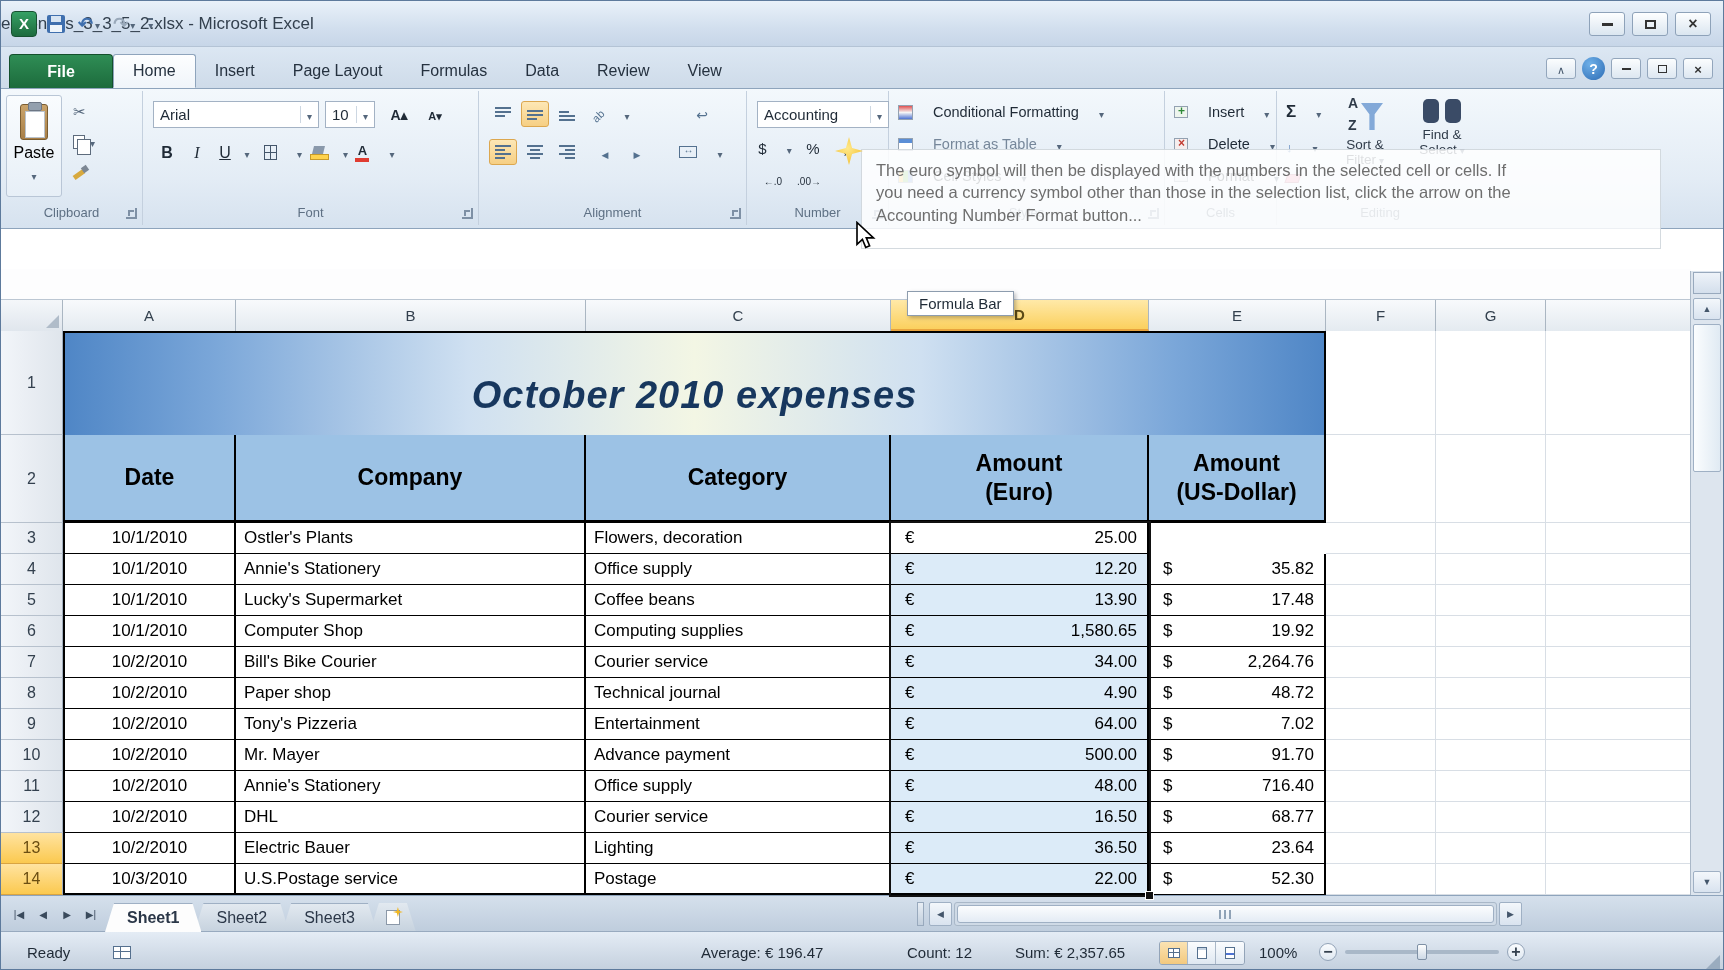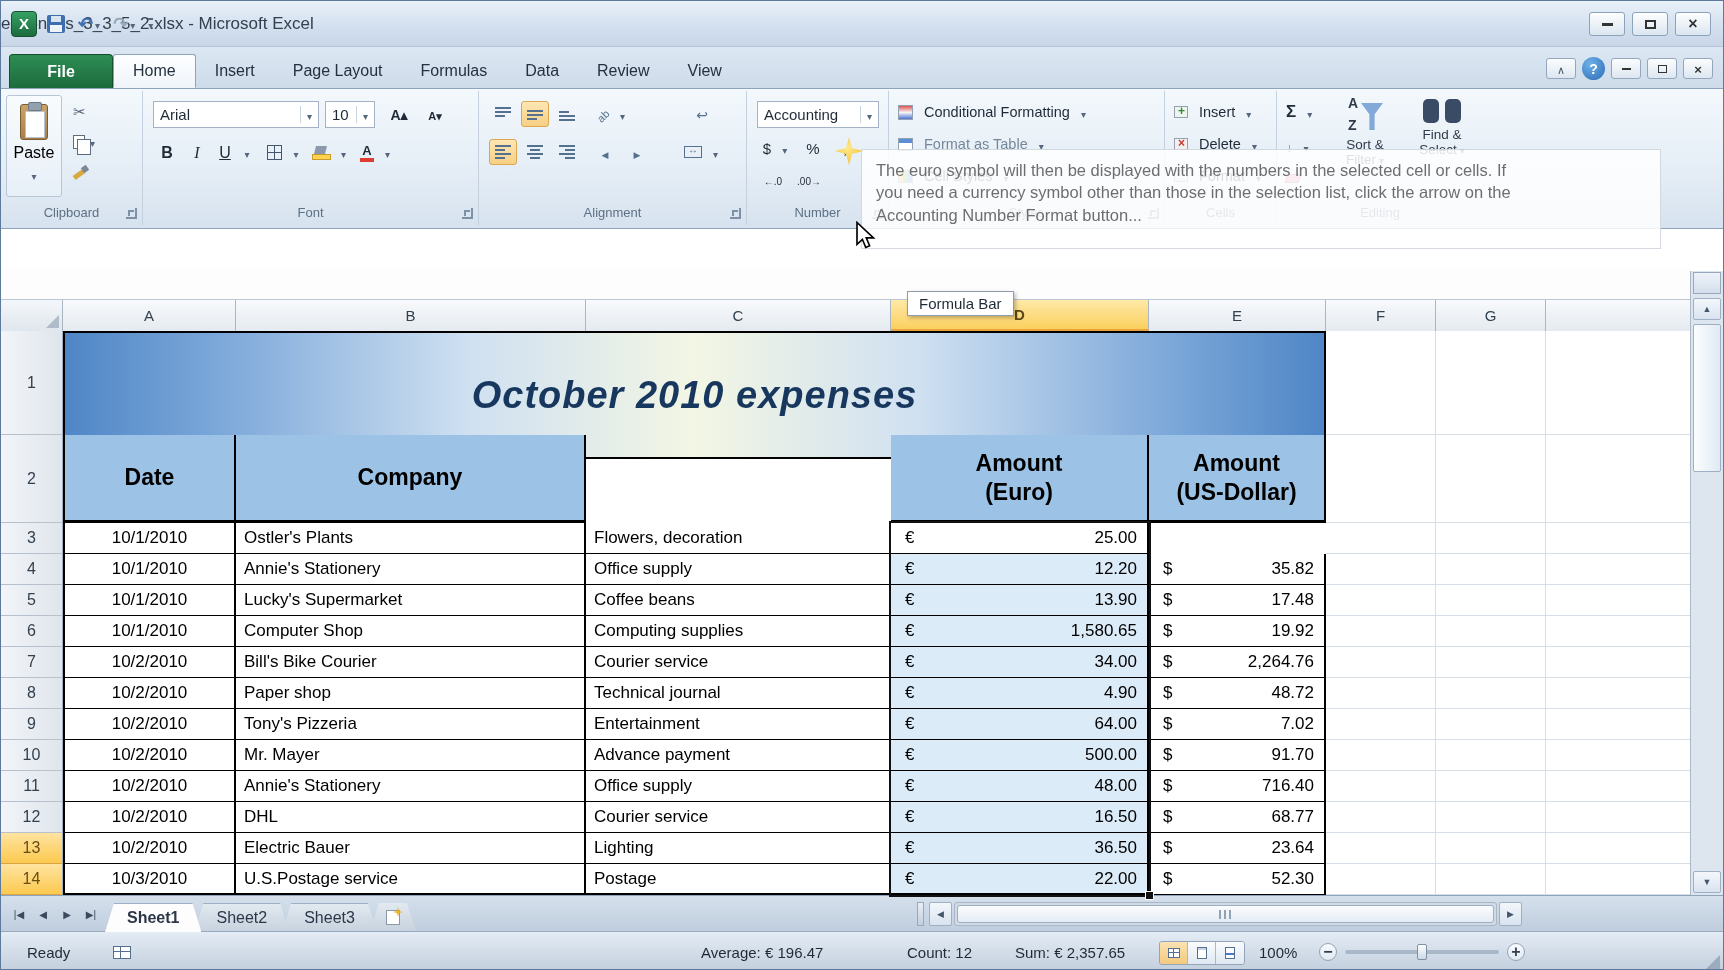--- a/index.html
+++ b/index.html
@@ -40,21 +40,21 @@
   .sh-minbar2{width:9px;height:2px;background:#333}
   .sh-box2{width:9px;height:8px;border:1.5px solid #333}
   .g-x2::after{content:"×";font-size:13px;color:#333;font-weight:bold}
 
   
   .ribbon{position:absolute;left:0;top:88px;width:100%;height:140px;background:linear-gradient(#f3f8fc,#e3ecf5 65%,#d6e2ef);border-bottom:1px solid #8ea4bc}
   .rgroup{position:absolute;top:2px;height:134px;border-right:1px solid #c4d0de}
   .glabel{position:absolute;bottom:5px;left:0;right:0;text-align:center;font-size:13px;color:#5e7084}
   .launcher{position:absolute;right:5px;bottom:6px;width:11px;height:11px;border-right:2px solid #7e90a5;border-bottom:2px solid #7e90a5}
   .launcher::after{content:"";position:absolute;left:2px;top:2px;width:4px;height:4px;border-left:2px solid #7e90a5;border-top:2px solid #7e90a5}
-  .rbtn{position:absolute;display:flex;align-items:center;justify-content:center;gap:11px;border:1px solid transparent;border-radius:3px;color:#1f2a36;font-size:15px}
+  .rbtn{position:absolute;display:flex;align-items:center;justify-content:center;gap:20px;border:1px solid transparent;border-radius:3px;color:#1f2a36;font-size:15px}
   .rbtn.on{background:linear-gradient(#fde7b5,#f6cf84);border-color:#dca74f}
   .combo{position:absolute;background:#fff;border:1px solid #a3b2c4;display:flex;align-items:center;padding:0 6px;font-size:15px;color:#1f2a36}
   .combo .dd{margin-left:auto;padding-left:6px;border-left:1px solid #cdd7e2}
   .rtext{font-size:14.5px;color:#1f2a36}
   .muted{color:#76879a}
   
   .paste-btn{position:absolute;left:5px;top:4px;width:56px;height:102px;border:1px solid #b9c6d6;border-radius:3px;background:linear-gradient(#f9fcfe,#e7eff7);display:flex;flex-direction:column;align-items:center;gap:4px;padding-top:8px}
   .icon-clipboard{width:28px;height:36px;position:relative;background:linear-gradient(#c9a36a,#a87f48);border:1px solid #7a5c30;border-radius:3px}
   .icon-clipboard::before{content:"";position:absolute;left:7px;top:-3px;width:12px;height:7px;background:#93a0ae;border:1px solid #6c7684;border-radius:2px}
   .icon-clipboard::after{content:"";position:absolute;left:4px;top:6px;width:18px;height:25px;background:#fff;border:1px solid #b9c2cc}
@@ -371,21 +371,21 @@
         </div>
       <div class="rbtn" style="left:196px;top:48px;width:52px;height:26px">
           <span class="ic-merge"></span>
           <span class="dd"></span>
         </div>
       <div class="glabel">Alignment</div>
       <div class="launcher"></div>
     </div>
 
     <div class="rgroup" style="left:746px;width:142px">
-      <div class="combo" style="left:10px;top:10px;width:122px;height:27px">
+      <div class="combo" style="left:10px;top:10px;width:132px;height:27px">
           <span>Accounting</span>
           <span class="dd"></span>
         </div>
       <div class="rbtn" style="left:10px;top:44px;width:36px;height:26px">
           <span>$</span>
           <span class="dd"></span>
         </div>
       <div class="rbtn" style="left:52px;top:44px;width:28px;height:26px">%</div>
       <div class="rbtn" style="left:84px;top:44px;width:28px;height:26px">,</div>
       <div class="rbtn" style="left:10px;top:76px;width:32px;height:24px">
@@ -491,20 +491,21 @@
 
     <div class="banner">
         <span>October 2010 expenses</span>
       </div>
     <div class="cell empty h104 c-f"></div>
     <div class="cell empty h104 c-g"></div>
     <div class="cell empty h104 c-h"></div>
 
     <div class="hdr2 c-a first">Date</div>
     <div class="hdr2 c-b">Company</div>
+    <div class="hdr2 c-c">Category</div>
     <div class="hdr2 c-d two">
       <span>Amount</span>
       <span>(Euro)</span>
     </div>
     <div class="hdr2 c-e two">
       <span>Amount</span>
       <span>(US-Dollar)</span>
     </div>
     <div class="cell empty h88r2 c-f"></div>
     <div class="cell empty h88r2 c-g"></div>

